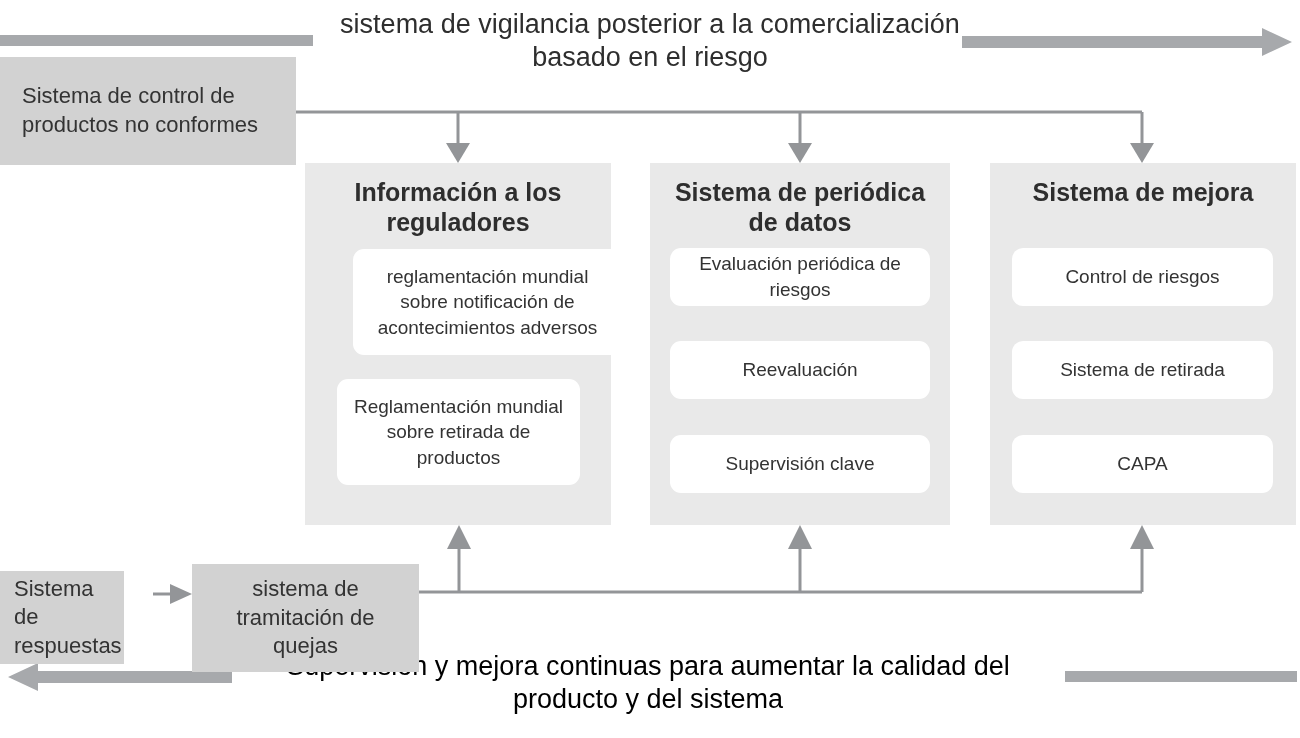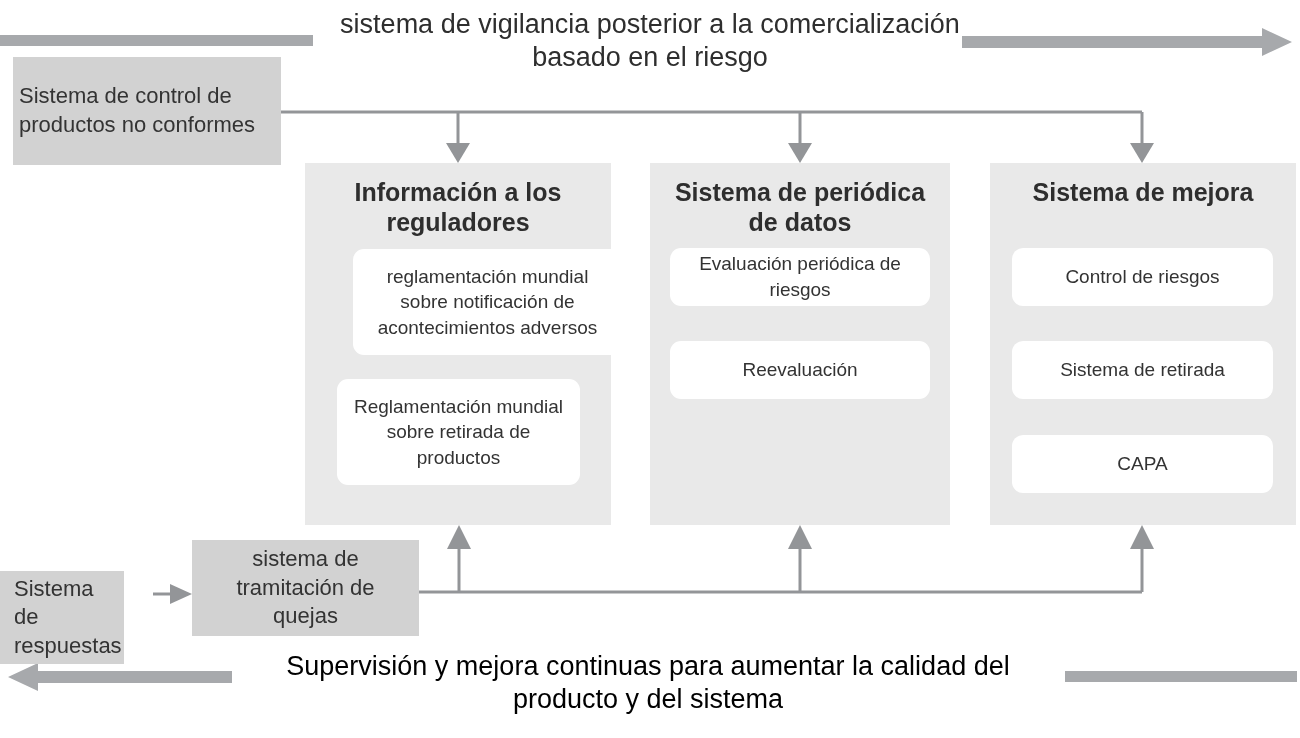--- a/index.html
+++ b/index.html
@@ -29,23 +29,23 @@
 
   .arrow-right-top{left:962px;top:28px;width:330px;height:28px;}
   .arrow-left-bottom{left:8px;top:663px;width:224px;height:28px;}
 
   
   .gbox{
     background:#d2d2d2;color:#333;
     display:flex;align-items:center;
     font-size:22px;line-height:1.30;
   }
-  .box-control{left:0;top:57px;width:268px;height:108px;padding-left:6px;margin-left:13px;}
+  .box-control{left:0;top:57px;width:296px;height:108px;padding-left:22px;}
   .box-resp{left:0;top:571px;width:124px;height:93px;padding-left:14px;}
-  .box-quejas{left:192px;top:540px;width:227px;height:96px;padding:0 10px;
+  .box-quejas{left:192px;top:564px;width:227px;height:108px;padding:0 10px;
               justify-content:center;text-align:center;}
 
   
   .col{background:#e9e9e9;top:163px;height:362px;}
   .col-1{left:305px;width:306px;padding-left:20px;}
   .col-2{left:650px;width:300px;}
   .col-3{left:990px;width:306px;}
 
   .col-title{
     position:absolute;left:0;right:0;top:14px;
@@ -137,20 +137,21 @@
   <div class="abs col col-1">
     <div class="col-title">Información a los reguladores</div>
     <div class="wbox c1-b1">reglamentación mundial sobre notificación de acontecimientos adversos</div>
     <div class="wbox c1-b2">Reglamentación mundial sobre retirada de productos</div>
   </div>
 
   <div class="abs col col-2">
     <div class="col-title">Sistema de periódica de datos</div>
     <div class="wbox c2-b1">Evaluación periódica de riesgos</div>
     <div class="wbox c2-b2">Reevaluación</div>
+    <div class="wbox c2-b3">Supervisión clave</div>
   </div>
 
   <div class="abs col col-3">
     <div class="col-title">Sistema de mejora</div>
     <div class="wbox c3-b1">Control de riesgos</div>
     <div class="wbox c3-b2">Sistema de retirada</div>
     <div class="wbox c3-b3">CAPA</div>
   </div>
 
 </div>

